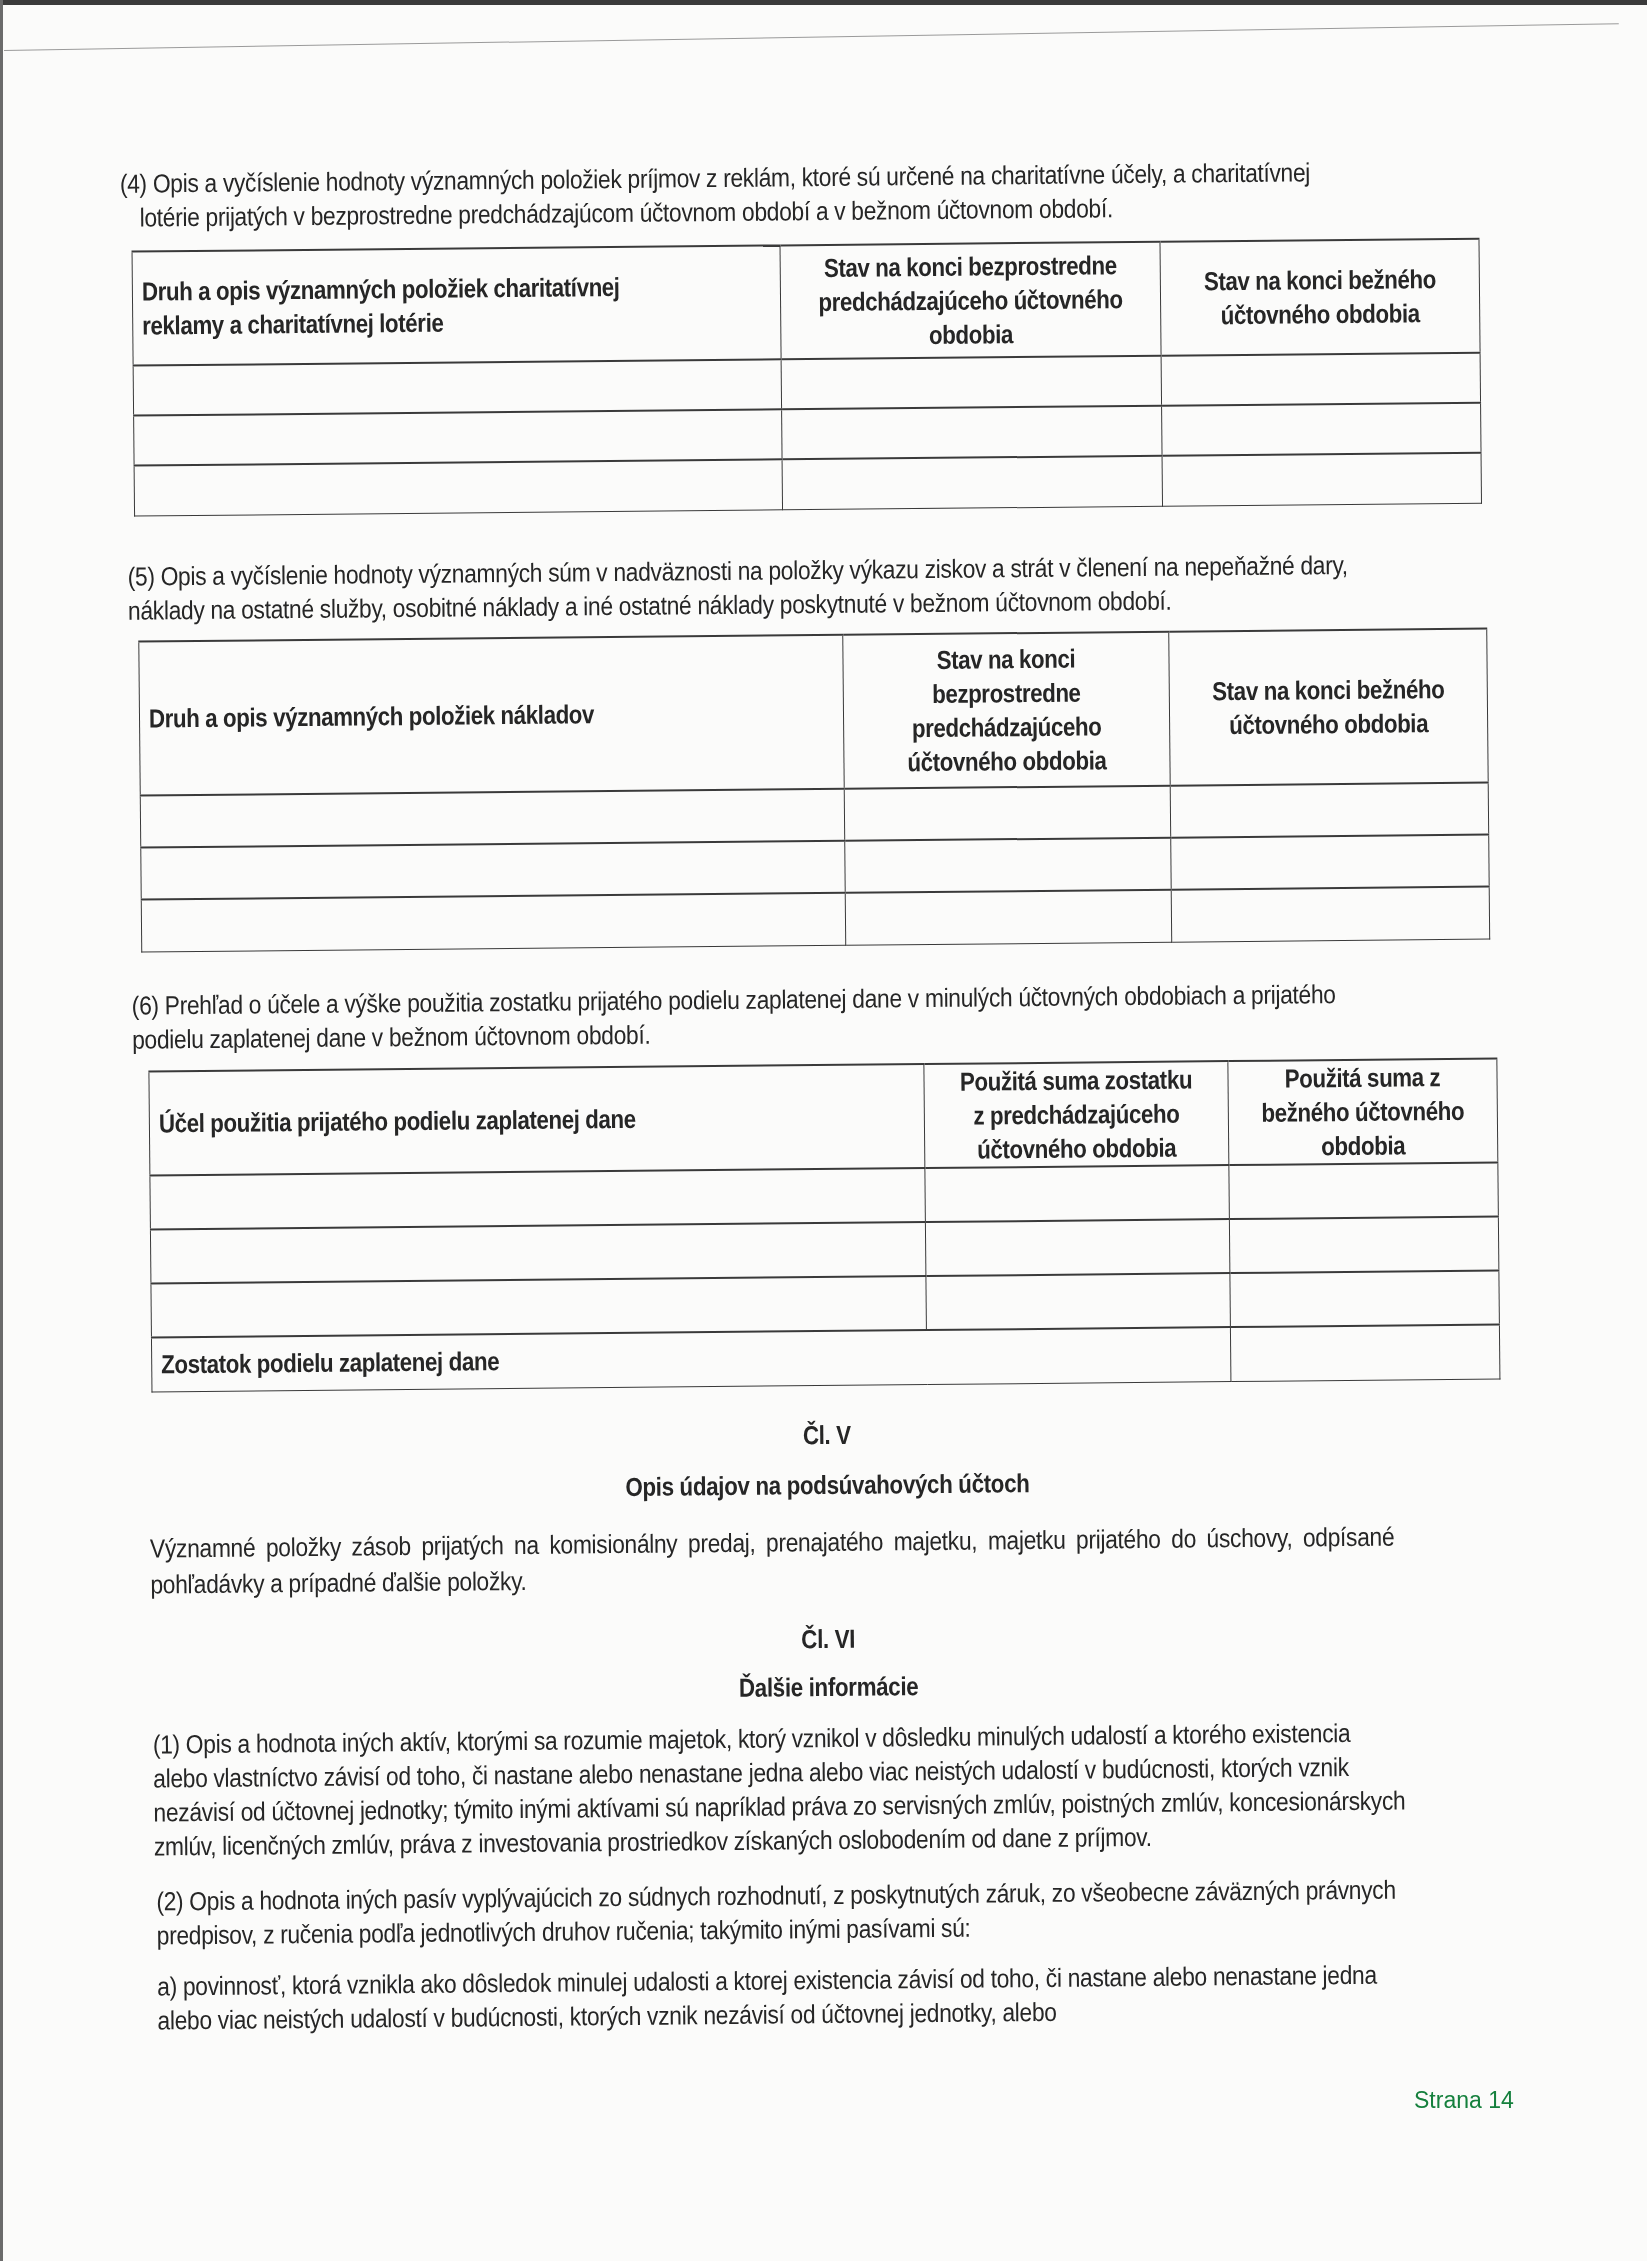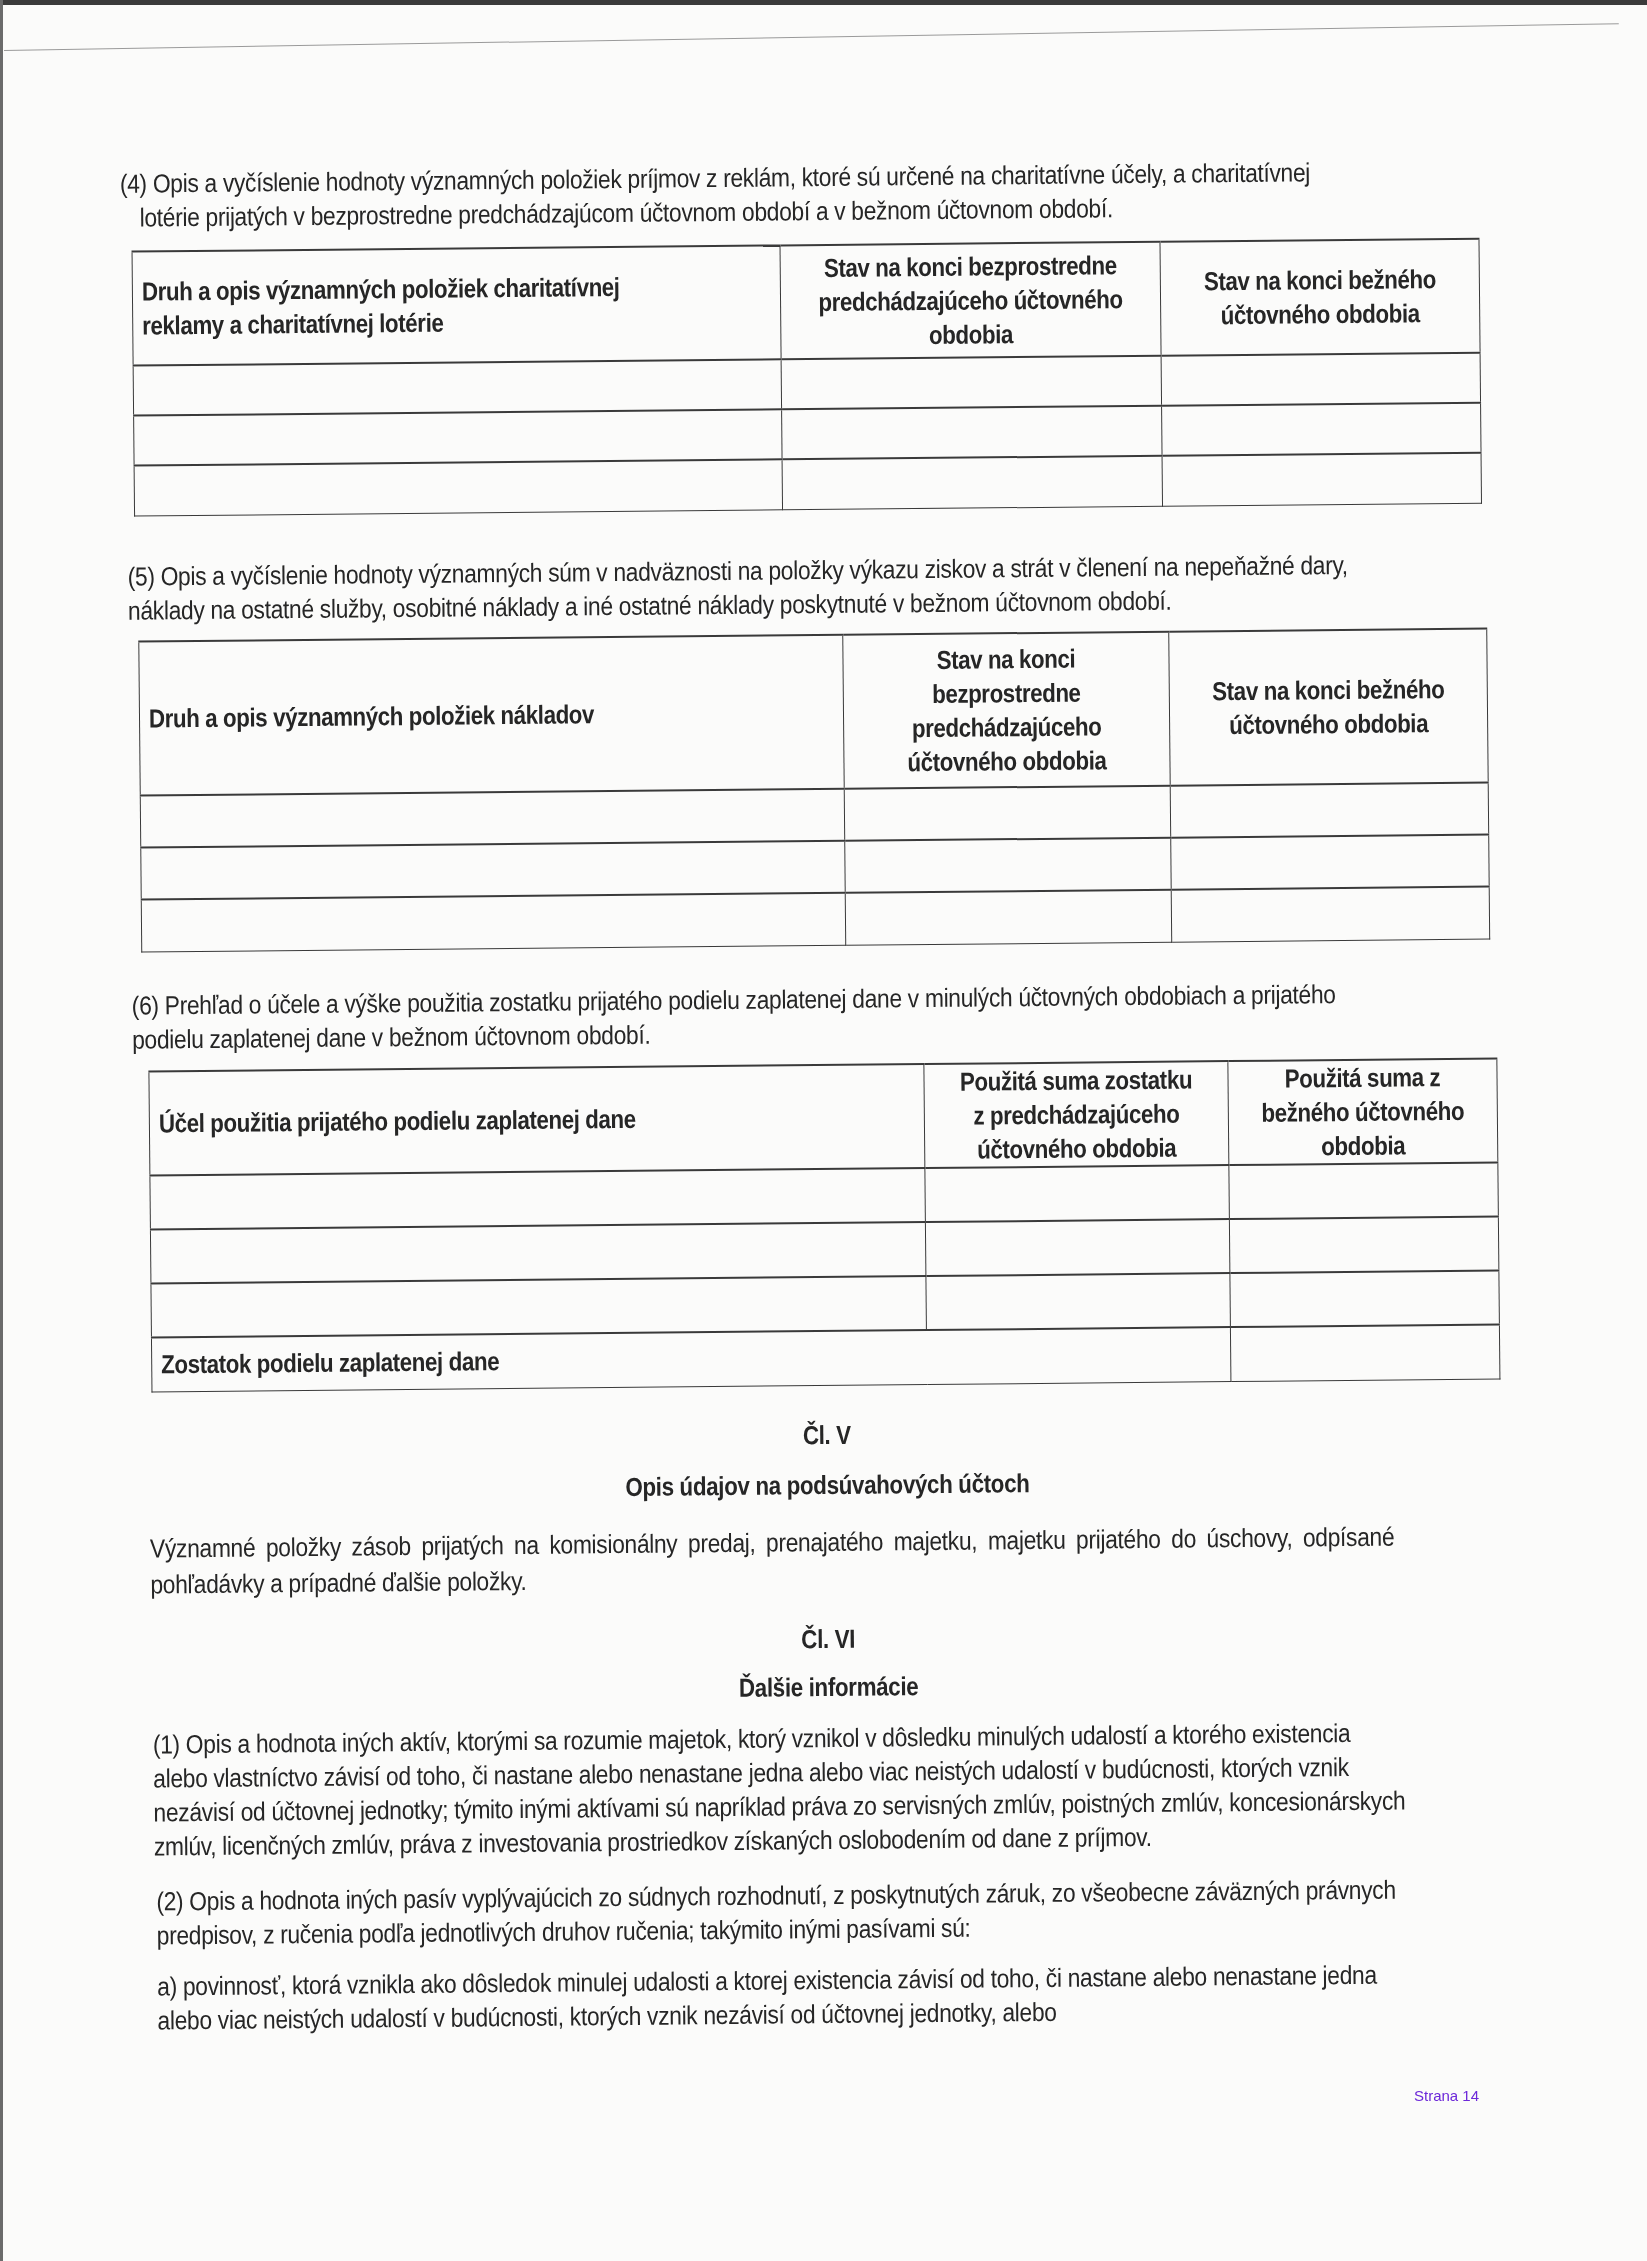--- a/index.html
+++ b/index.html
@@ -45,21 +45,21 @@
     font-weight: bold; line-height: 34px; letter-spacing: -0.5px;
     display: inline-block; transform: scaleX(0.86); transform-origin: left center;
   }
   .hd.center { transform-origin: center center; text-align: center; display: block; }
   .heading {
     position: absolute; left: 0; width: 1647px; text-align: center;
     font-weight: bold; font-size: 26px; letter-spacing: -0.4px;
   }
   .heading span { display: inline-block; transform: scaleX(0.86); }
   .page-num {
-    position: absolute; left: 1414px; top: 2087px; font-size: 15px; color: #6d28d9;
+    position: absolute; left: 1414px; top: 2087px; font-size: 23px; color: #15803d;
   }
 </style>
 </head>
 <body>
 
 <div class="scan-edge-top"></div>
 <div class="scan-edge-left"></div>
 <div class="fold-line"></div>
 
 <div class="page">

